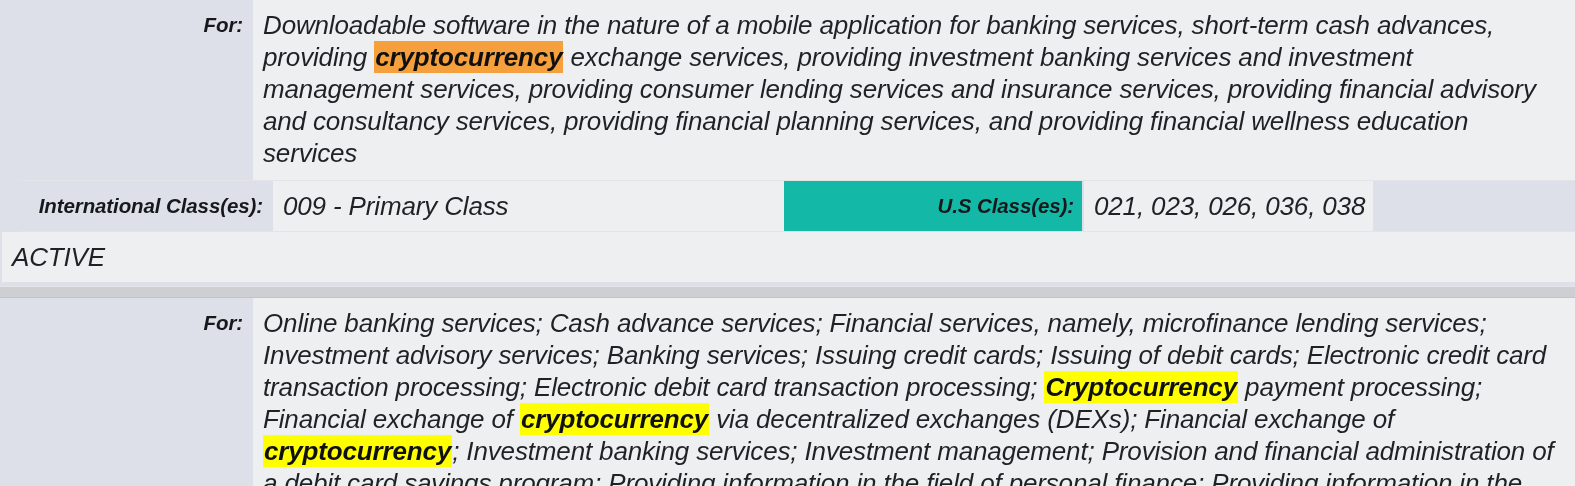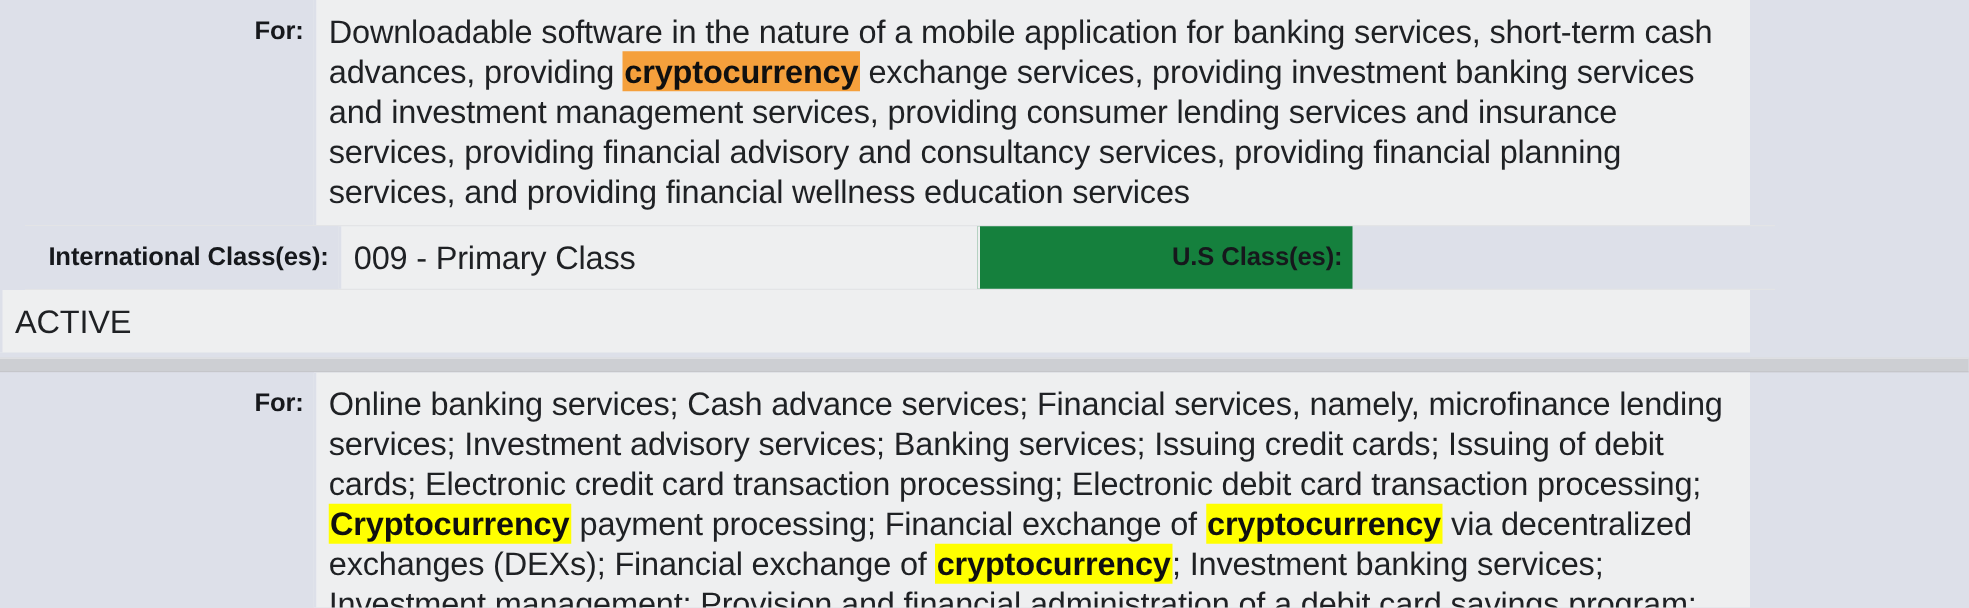--- a/index.html
+++ b/index.html
@@ -22,21 +22,22 @@
 
   
   .block {
     width: 1575px;
     background: #dde0e9;
   }
 
   .row {
     display: flex;
     align-items: stretch;
-    width: 1400px;
+    width: 1575px;
+    font-style: italic;
   }
 
   .label-cell {
     width: 251px;
     min-width: 251px;
     box-sizing: border-box;
     background: #dde0e9;
     text-align: right;
     padding: 9px 8px 9px 4px;
     font-weight: bold;
@@ -71,21 +72,21 @@
   .row-split .value-cell {
     flex: 0 0 auto;
   }
   .intl-value {
     width: 511px;
     min-width: 511px;
   }
   .us-label {
     width: 300px;
     min-width: 300px;
-    background: #15803d;
+    background: #14b8a6;
     border-left: 2px solid #eeeff0;
   }
   .us-value {
     flex: 1 1 auto;
   }
 
   .row-status .value-cell {
     border-top: 0;
   }
 
@@ -126,20 +127,21 @@
 
     <div class="row row-for">
       <div class="label-cell">For:</div>
       <div class="value-cell">Downloadable software in the nature of a mobile application for banking services, short-term cash advances, providing <span class="hl-orange">cryptocurrency</span> exchange services, providing investment banking services and investment management services, providing consumer lending services and insurance services, providing financial advisory and consultancy services, providing financial planning services, and providing financial wellness education services</div>
     </div>
 
     <div class="row row-split">
       <div class="label-cell">International Class(es):</div>
       <div class="value-cell intl-value">009 - Primary Class</div>
       <div class="label-cell us-label">U.S Class(es):</div>
+      <div class="value-cell us-value">021, 023, 026, 036, 038</div>
     </div>
 
     <div class="row row-status">
       <div class="value-cell">ACTIVE</div>
     </div>
 
     <div class="block-bottom-pad"></div>
   </div>
 
   <div class="section-gap"></div>

